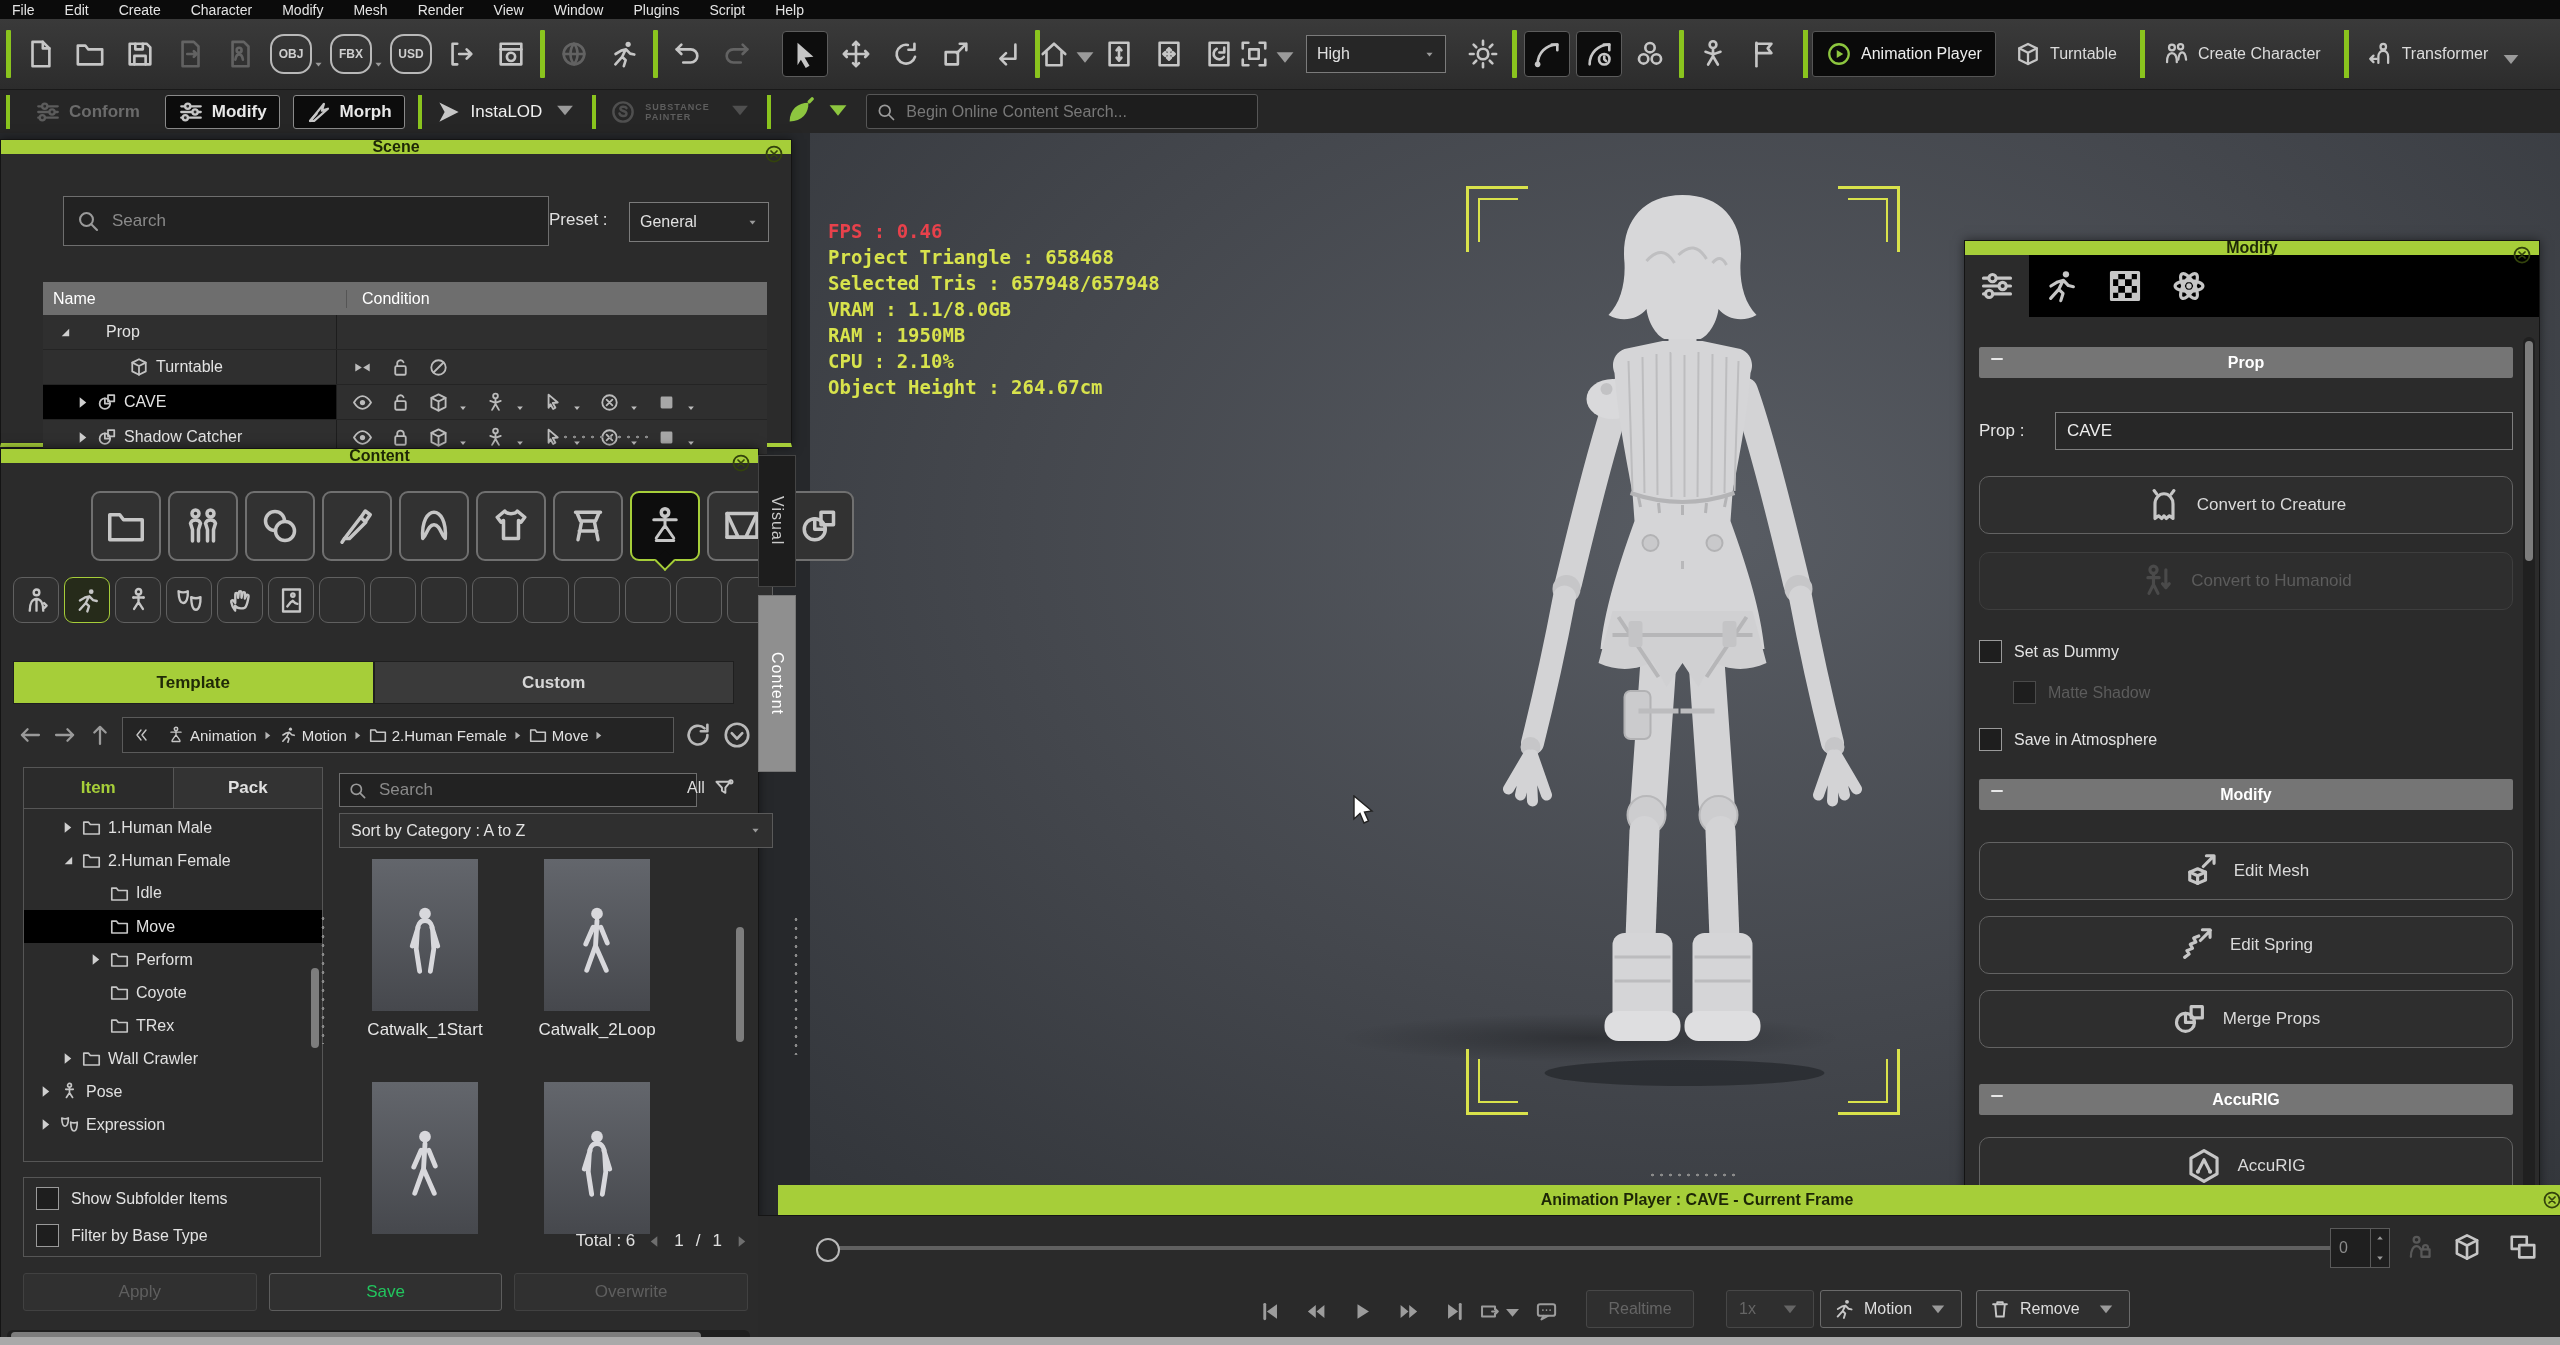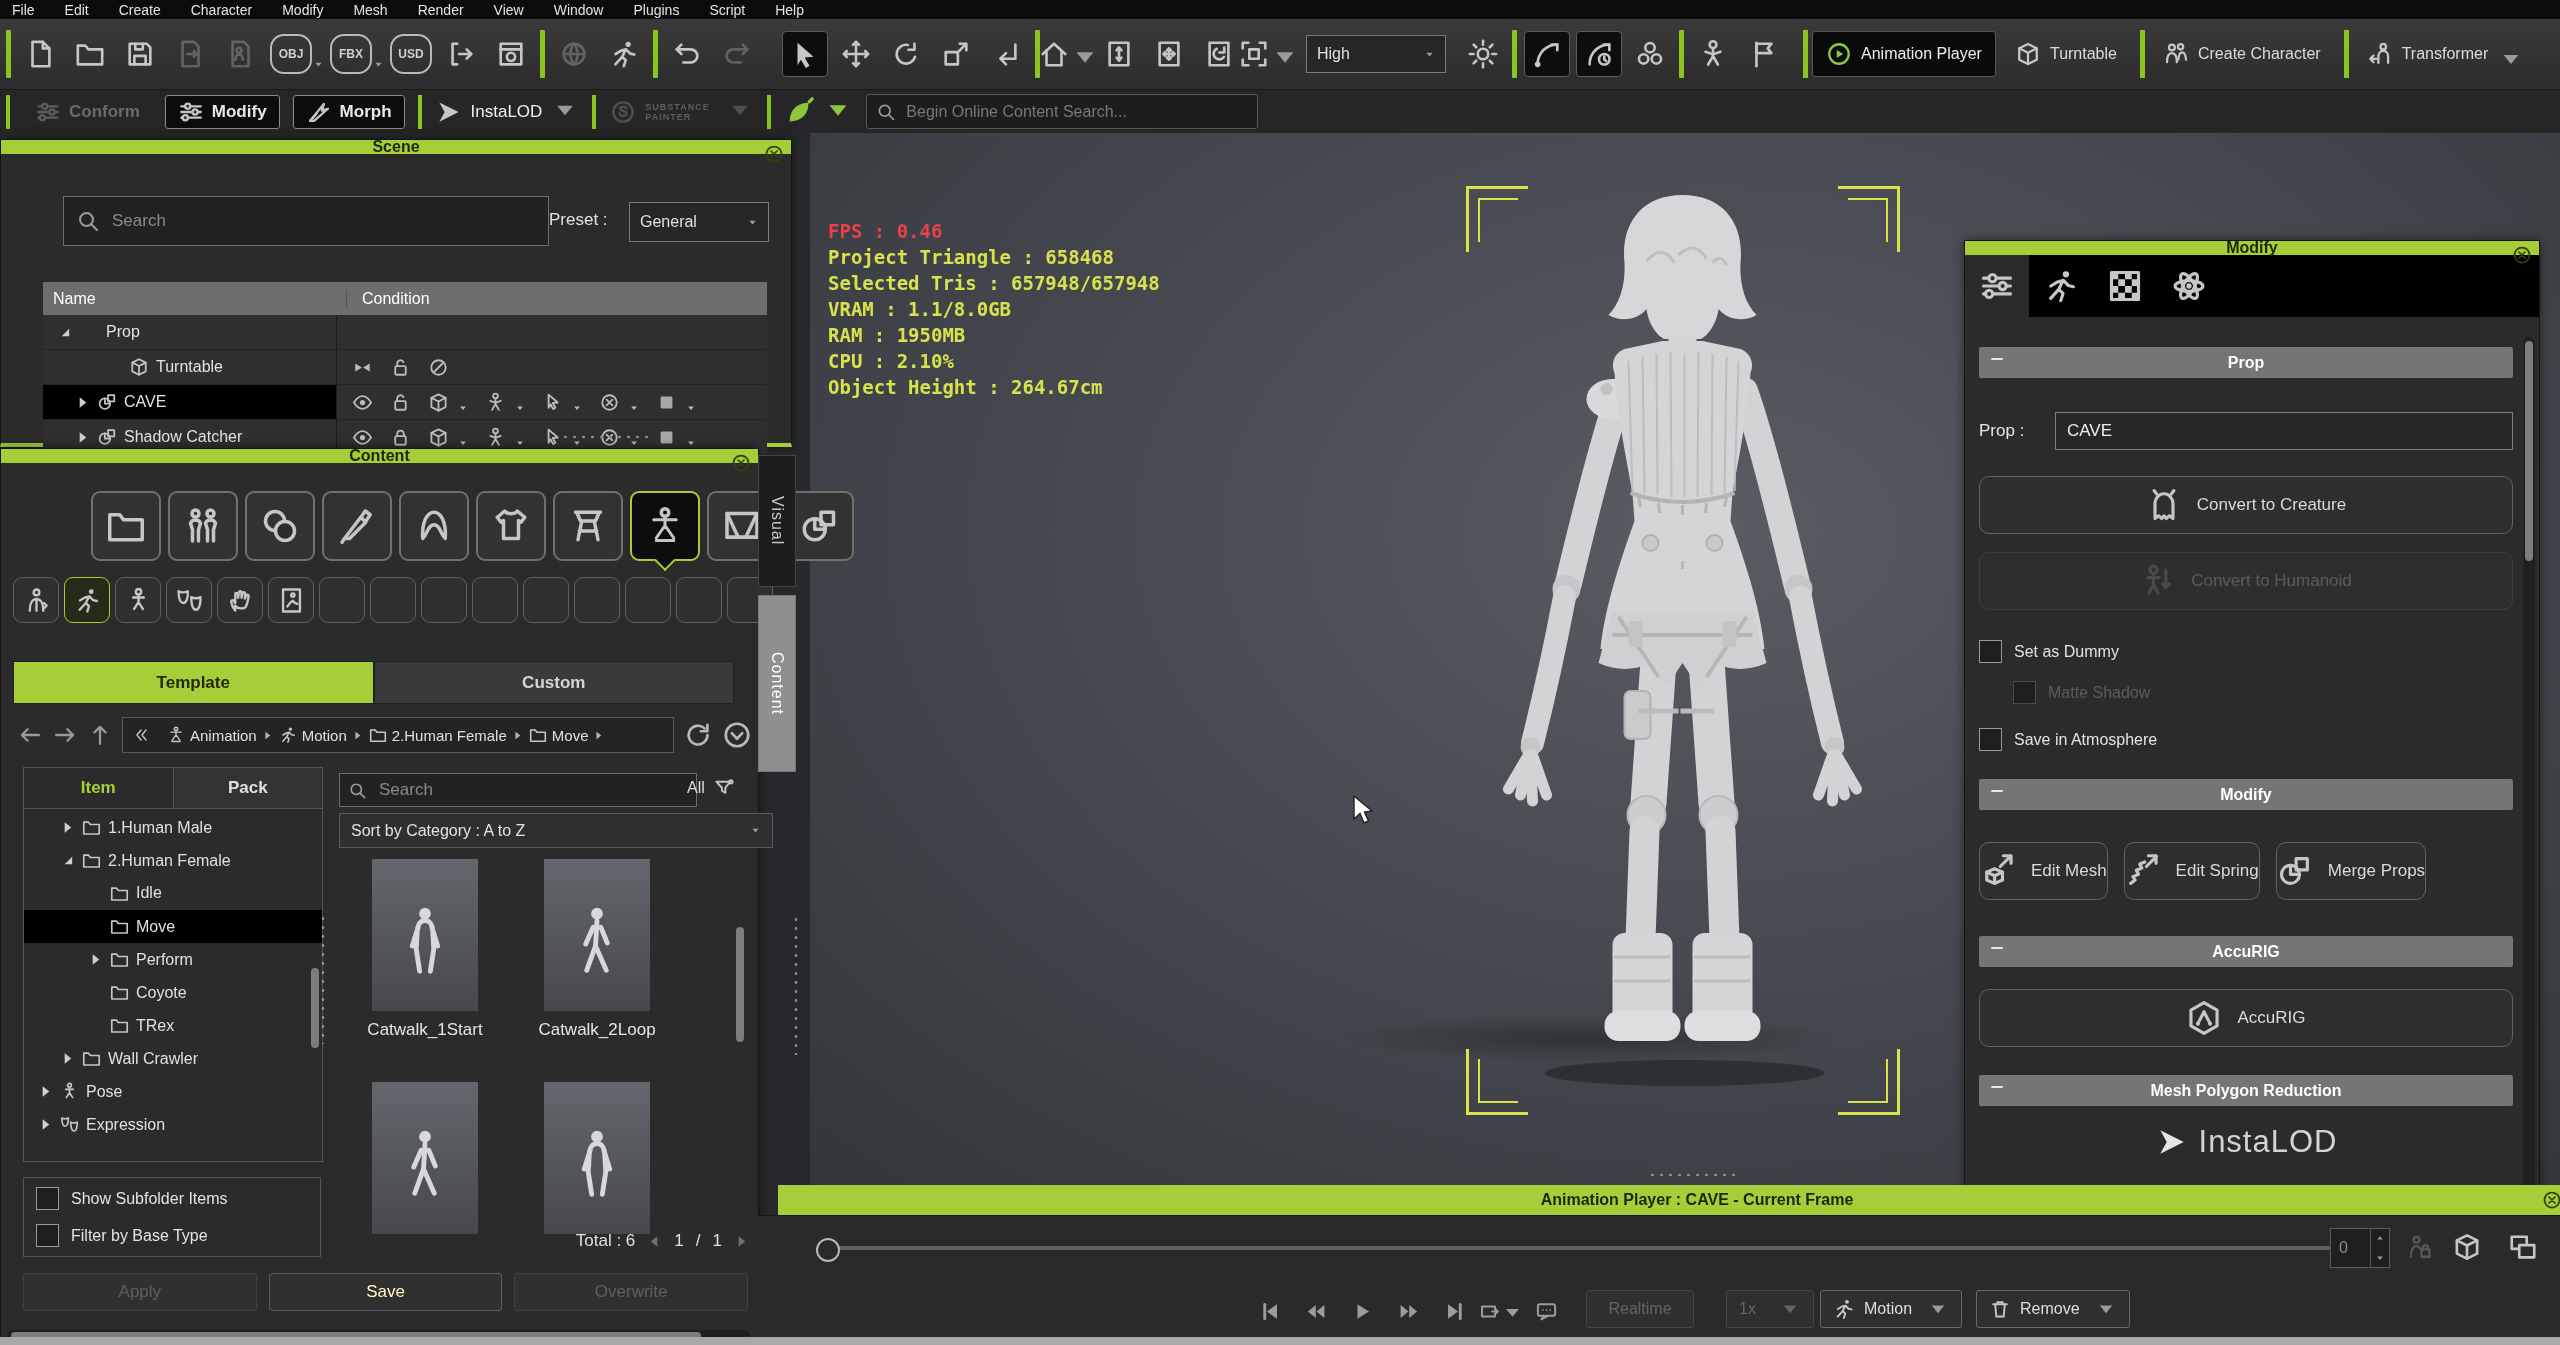--- a/index.html
+++ b/index.html
@@ -115,21 +115,21 @@
   .tind-0{padding-left:14px;} .tind-1{padding-left:36px;} .tind-2{padding-left:64px;}
   .sortsel{display:flex;align-items:center;justify-content:space-between;border:1px solid #5a5a5a;background:#2f2f2f;
            height:33px;padding:0 11px;font-size:16px;color:#e2e2e2;}
   .thumbcell{width:106px;display:flex;flex-direction:column;align-items:center;flex:none;}
   .thumbimg{width:106px;height:152px;background:linear-gradient(#63666c,#46484d);display:flex;align-items:flex-end;justify-content:center;overflow:hidden;}
   .thumbimg .ic{width:78px;height:140px;color:#d8d8dc;}
   .thumblabel{margin-top:9px;font-size:17px;color:#e6e6e6;height:22px;}
   .cbrow{display:flex;align-items:center;gap:12px;font-size:16px;color:#e3e3e3;}
   .cb{width:21px;height:21px;border:1px solid #9a9a9a;background:#1e1e1e;flex:none;}
   .actbtn{flex:1;height:36px;border:1px solid #5d5d5d;border-radius:3px;background:#303030;display:flex;align-items:center;
-          justify-content:center;font-size:17px;color:#fef9c3;}
+          justify-content:center;font-size:17px;color:#22c55e;}
   .actbtn.disabled{color:#5f5f5f;border-color:#414141;}
   .vtab{position:absolute;width:36px;display:flex;align-items:center;justify-content:center;
         writing-mode:vertical-rl;font-size:16px;letter-spacing:1px;border:1px solid #444;}
   .scrollthumb{position:absolute;background:#7d7d7d;border-radius:4px;}
   .dots-h{background-image:radial-gradient(circle,#8a8a8a 1.3px,transparent 1.6px);background-size:9px 8px;background-repeat:repeat-x;height:8px;}
   .dots-v{background-image:radial-gradient(circle,#8a8a8a 1.3px,transparent 1.6px);background-size:8px 9px;background-repeat:repeat-y;width:8px;}
 
   
   .viewport{background:radial-gradient(ellipse 1300px 900px at 52% 38%, #585c63 0%, #44474d 55%, #33363b 100%);overflow:hidden;}
   .stats{font-family:"DejaVu Sans Mono","Liberation Mono",monospace;font-size:19px;font-weight:bold;color:#d8e34c;line-height:26px;white-space:pre;}
@@ -1607,21 +1607,21 @@
 
       <div class="msec" style="margin-top:28px;">
         <i class="minus">
             <svg viewBox="0 0 16 16" fill="none" stroke="currentColor" stroke-width="1.4" stroke-linecap="round" stroke-linejoin="round">
               <path d="M3 8h10" stroke-width="2"></path>
             </svg>
           </i>
           <span>Modify</span>
       </div>
 
-      <div style="display:flex;flex-direction:row;gap:16px;margin-top:32px;">
+      <div style="display:flex;flex-direction:column;gap:16px;margin-top:32px;">
 
       <div class="mbtn">
             <i class="ic">
               <svg viewBox="0 0 16 16" fill="none" stroke="currentColor" stroke-width="1.4" stroke-linecap="round" stroke-linejoin="round">
                 <path d="M3 8.5L6.5 7l3.5 1.5v3.5L6.5 13.5 3 12z"></path>
                 <path d="M3 8.5l3.5 1.6L10 8.5M6.5 10.1v3.4"></path>
                 <path d="M9 6l4.5-4.5M13.8 4.6V1.2h-3.4"></path>
               </svg>
             </i>
             <span>Edit Mesh</span>

